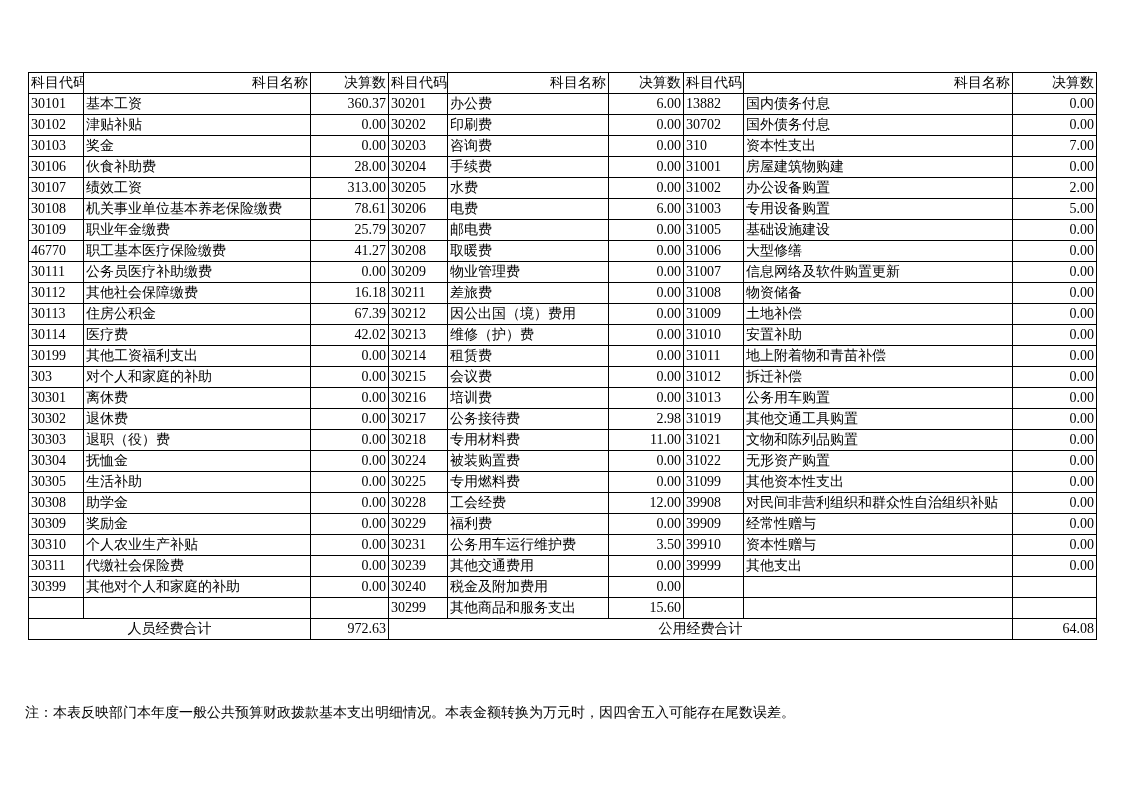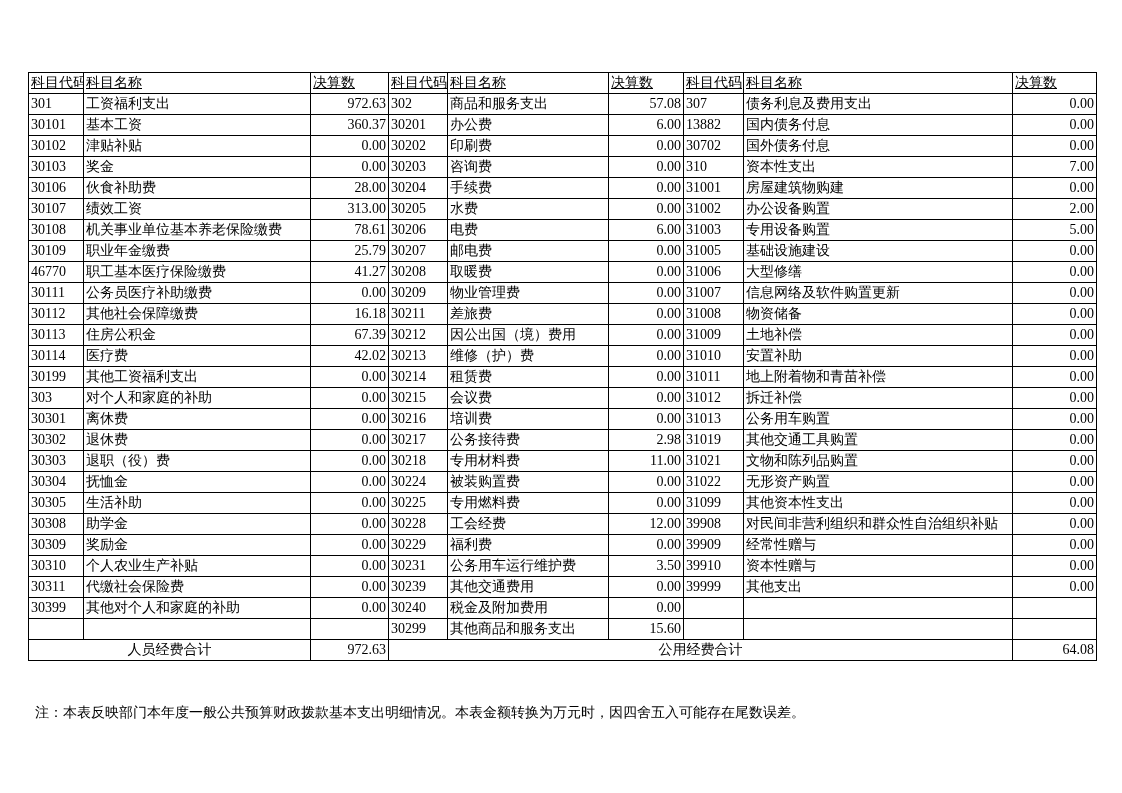--- a/index.html
+++ b/index.html
@@ -27,28 +27,28 @@
   table.budget td, table.budget th {
     border: 1px solid #000000;
     height: 20px;
     padding: 0 2px;
     font-size: 14px;
     font-weight: normal;
     line-height: 20px;
     white-space: nowrap;
     overflow: hidden;
   }
-  table.budget th { text-align: left; text-decoration: underline; }
+  table.budget th { text-align: right; }
   td.code-cell { text-align: left; }
   td.name-cell { text-align: left; }
   td.value-cell { text-align: right; }
   tr.footer-row td.label-span { text-align: center; }
   .note {
     position: absolute;
-    left: 35px;
+    left: 25px;
     top: 703px;
     font-size: 14px;
     line-height: 20px;
     white-space: nowrap;
   }
 </style>
 </head>
 <body>
 
 <div class="page">
@@ -72,31 +72,20 @@
         <th>科目代码</th>
         <th>科目名称</th>
         <th>决算数</th>
         <th>科目代码</th>
         <th>科目名称</th>
         <th>决算数</th>
       </tr>
     </thead>
     <tbody>
         <tr>
-          <td class="code-cell">301</td>
-          <td class="name-cell">工资福利支出</td>
-          <td class="value-cell">972.63</td>
-          <td class="code-cell">302</td>
-          <td class="name-cell">商品和服务支出</td>
-          <td class="value-cell">57.08</td>
-          <td class="code-cell">307</td>
-          <td class="name-cell">债务利息及费用支出</td>
-          <td class="value-cell">0.00</td>
-        </tr>
-        <tr>
           <td class="code-cell">30101</td>
           <td class="name-cell">基本工资</td>
           <td class="value-cell">360.37</td>
           <td class="code-cell">30201</td>
           <td class="name-cell">办公费</td>
           <td class="value-cell">6.00</td>
           <td class="code-cell">13882</td>
           <td class="name-cell">国内债务付息</td>
           <td class="value-cell">0.00</td>
         </tr>

